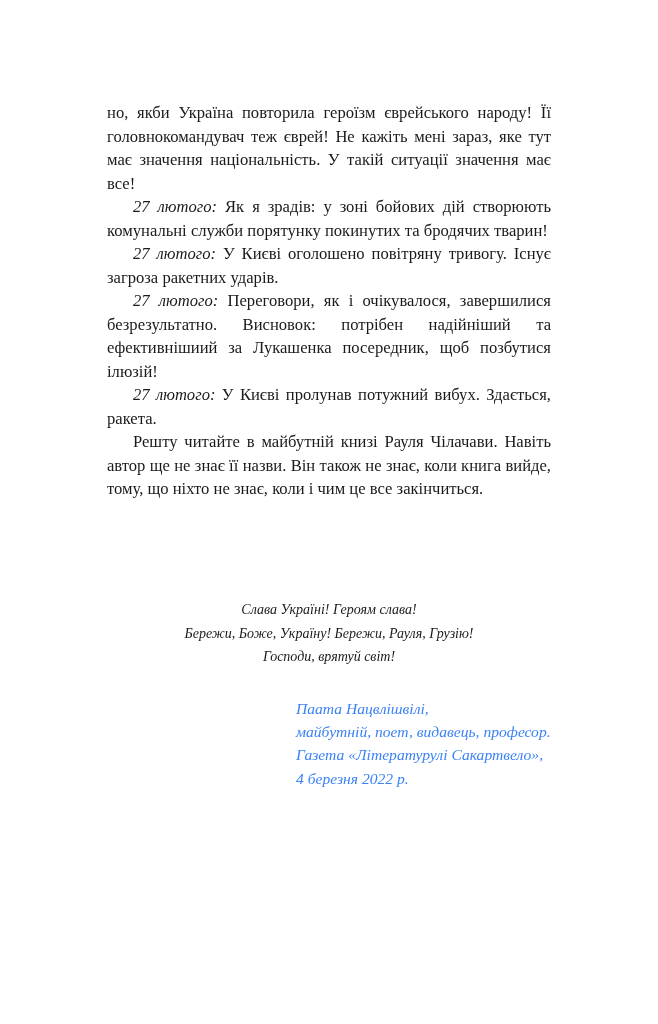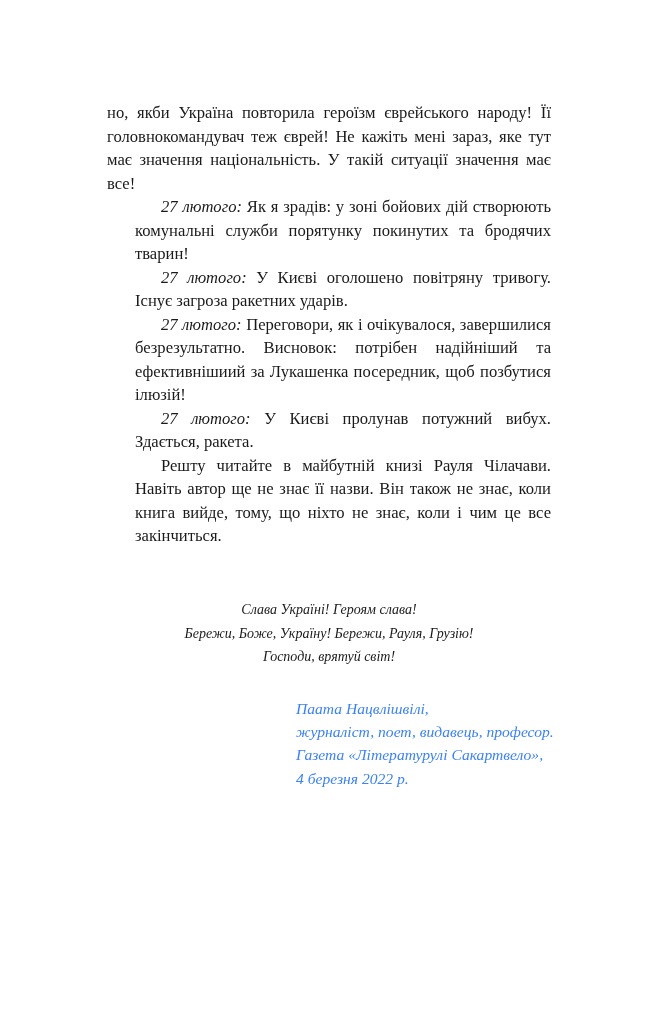--- a/index.html
+++ b/index.html
@@ -31,21 +31,20 @@
     margin: 0;
     font-size: 16.6px;
     line-height: 23.5px;
     text-align: justify;
     text-justify: inter-word;
     hyphens: none;
     color: #1a1a1a;
   }
   p.indent {
     text-indent: 26px;
-    margin-left: 28px;
   }
   .diary-date {
     font-style: italic;
   }
   .slogan-block {
     position: absolute;
     left: 107px;
     top: 598px;
     width: 444px;
   }
@@ -97,18 +96,18 @@
   </div>
 
   <div class="slogan-block">
     <p class="slogan-line">Слава Україні! Героям слава!</p>
     <p class="slogan-line">Бережи, Боже, Україну! Бережи, Рауля, Грузію!</p>
     <p class="slogan-line">Господи, врятуй світ!</p>
   </div>
 
   <div class="signature-block">
     <p class="signature-line">Паата Нацвлішвілі,</p>
-    <p class="signature-line">журналіст, поет, видавець, професор.</p>
+    <p class="signature-line">майбутній, поет, видавець, професор.</p>
     <p class="signature-line">Газета «Літературулі Сакартвело»,</p>
     <p class="signature-line">4 березня 2022 р.</p>
   </div>
 
 </div>
 
 </body></html>

